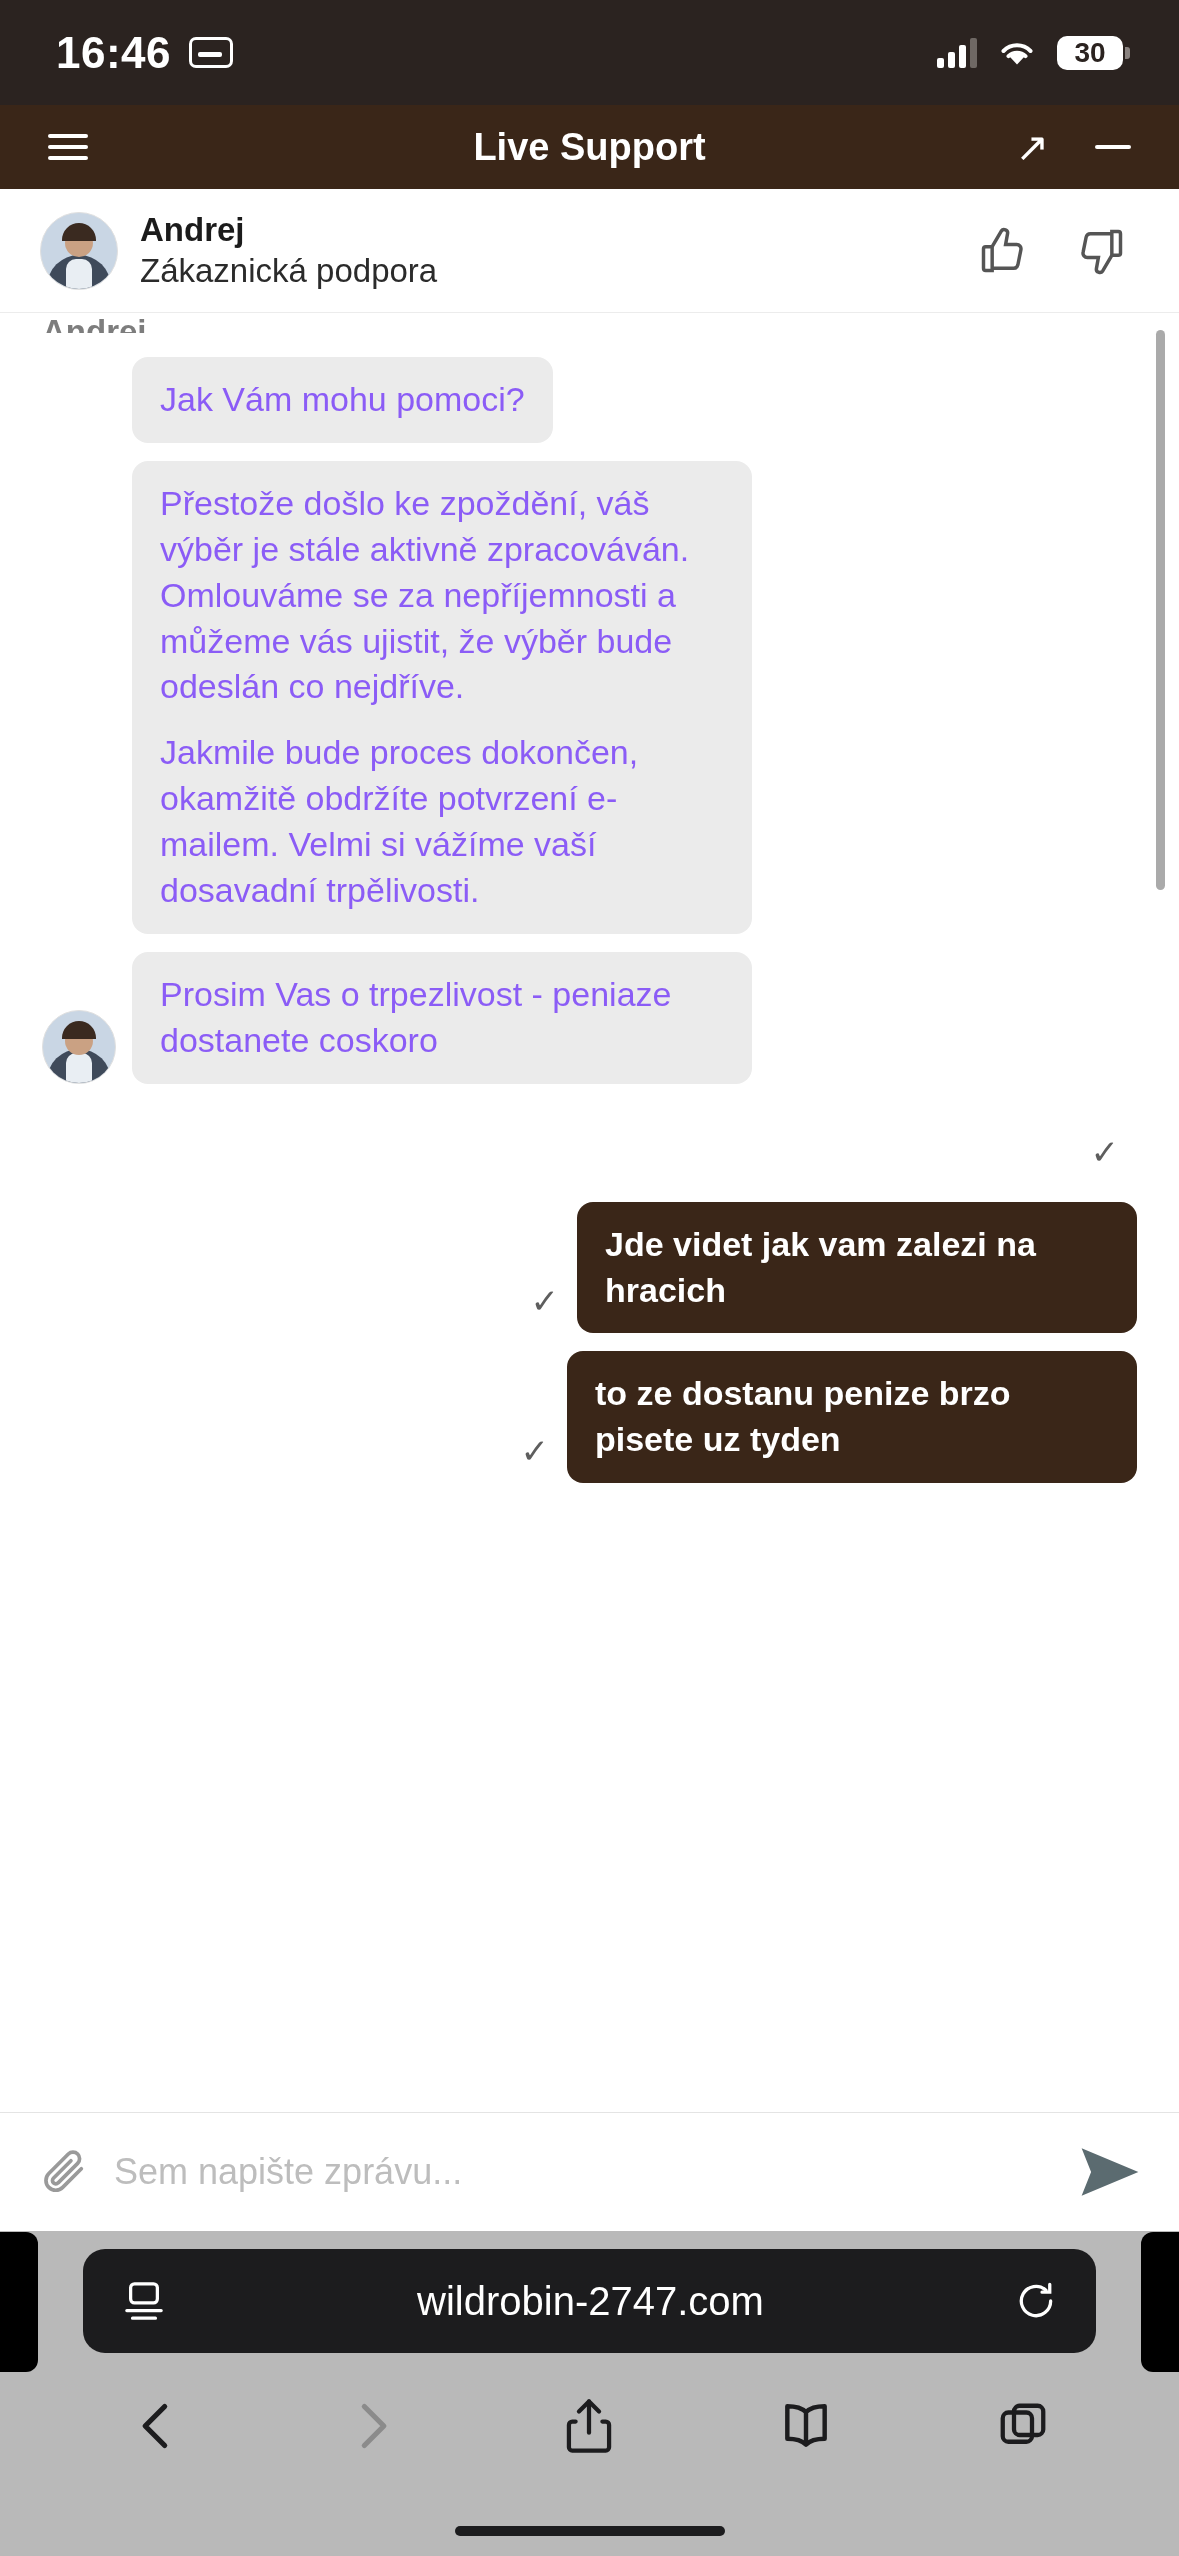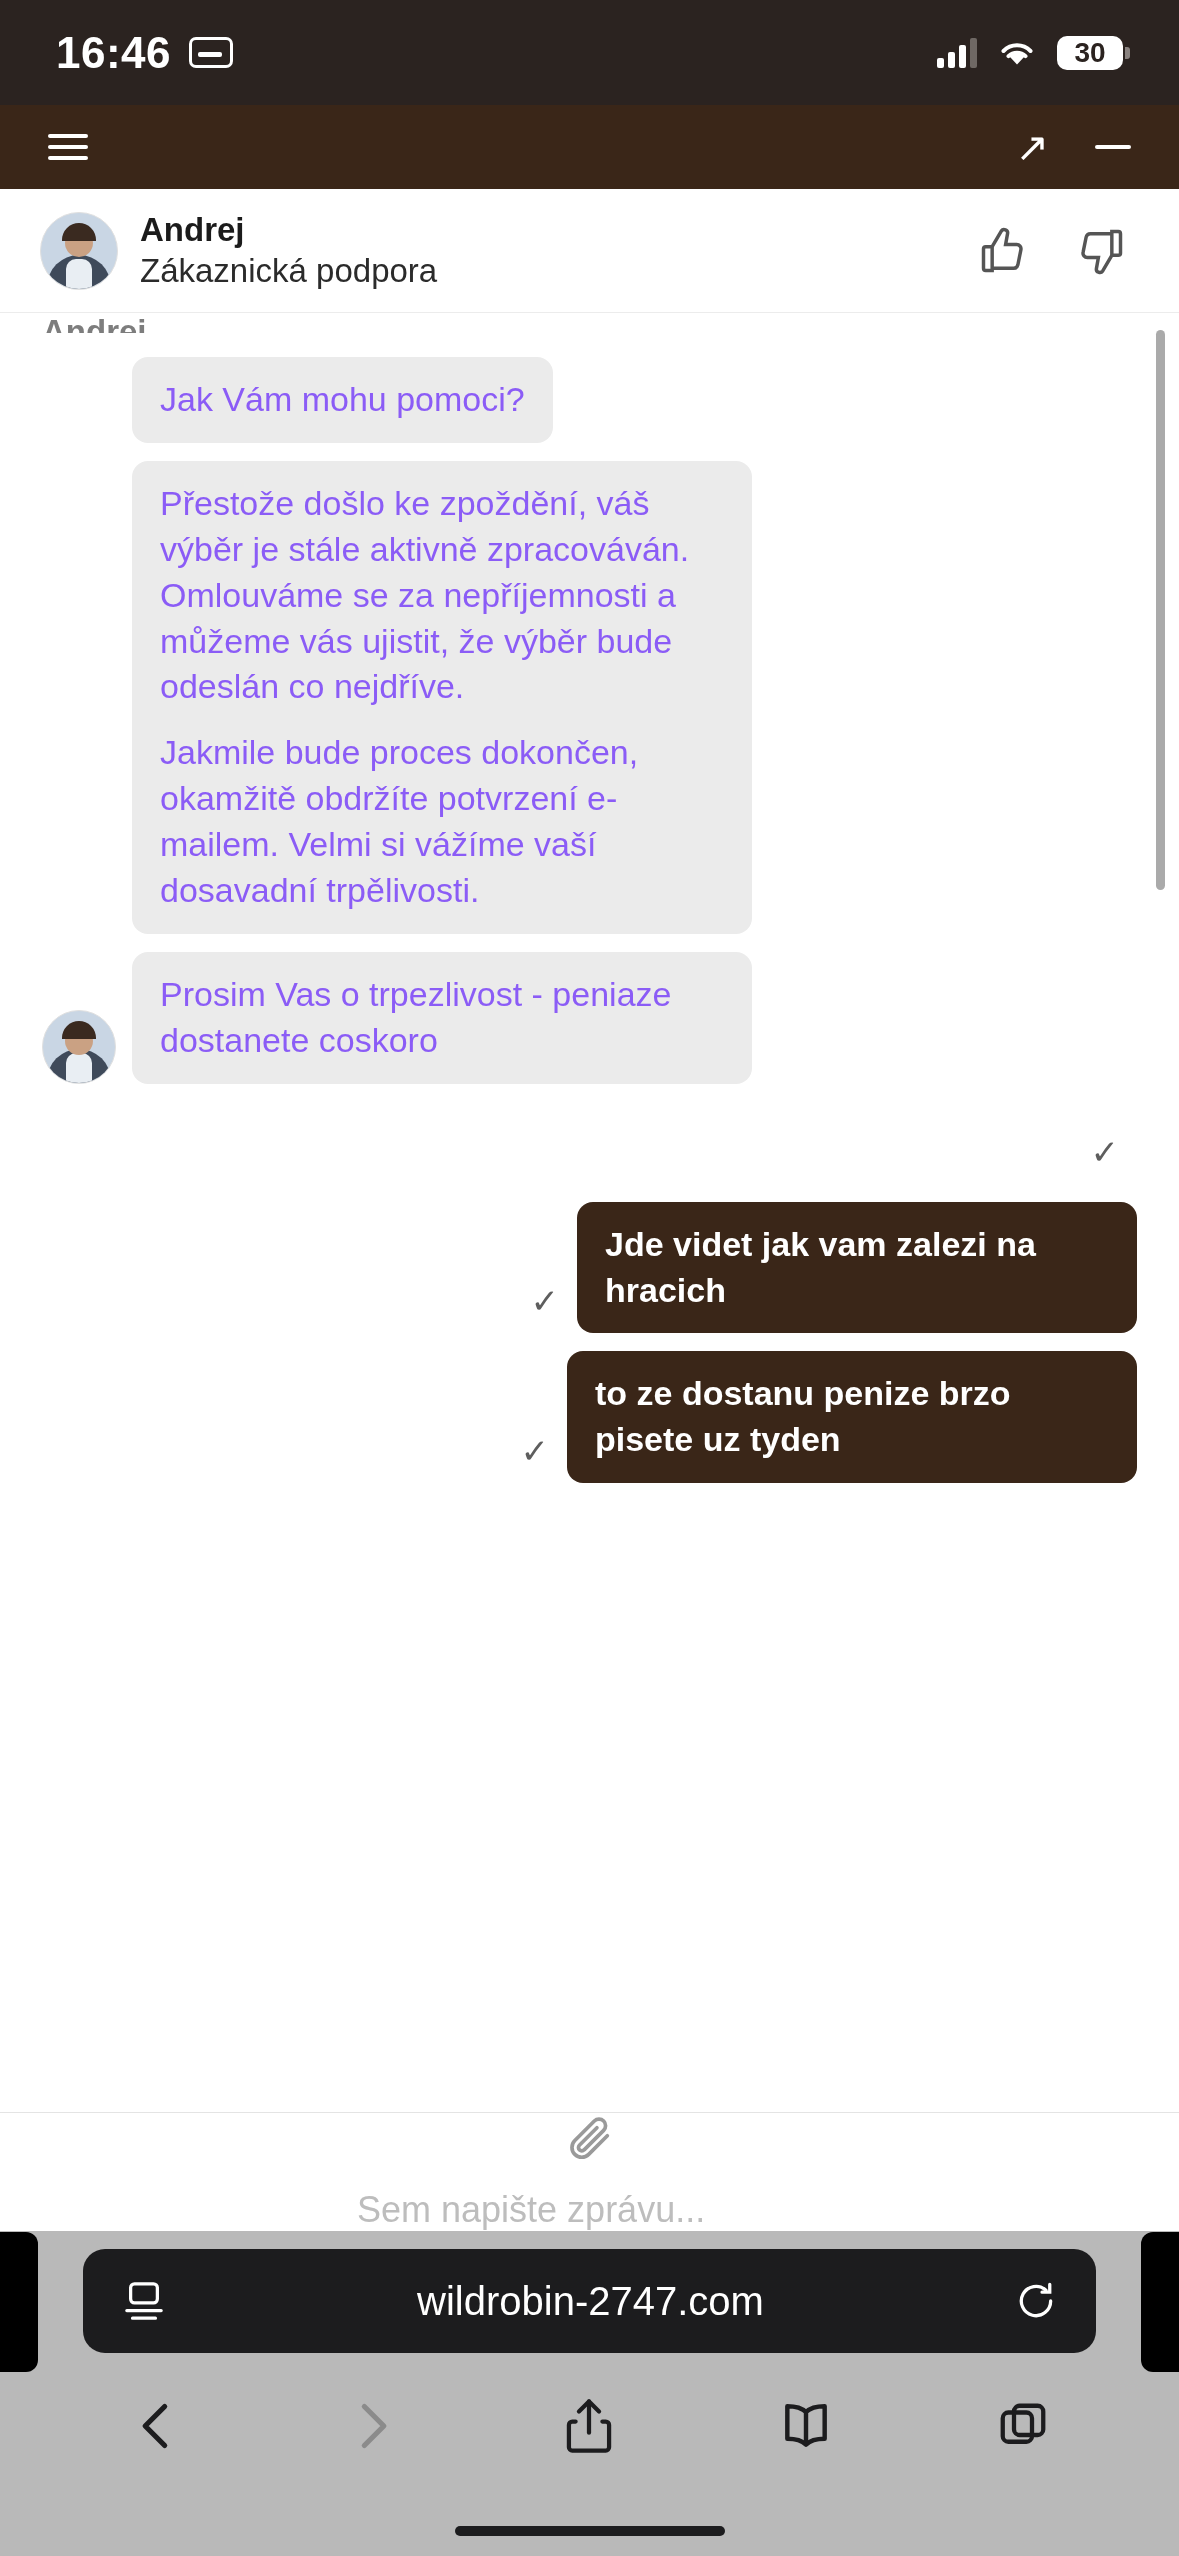--- a/index.html
+++ b/index.html
@@ -109,21 +109,21 @@
   }
   .scrollbar {
     position:absolute; right: 14px; top: 330px; width: 9px; height: 560px;
     background: #9b9b9b; border-radius: 5px; opacity: 0.85;
   }
 
   
   .composer {
     position:absolute; left:0; right:0; bottom: 325px; height: 119px;
     background:#ffffff; border-top: 1px solid #e4e4e4;
-    display:flex; align-items:center; padding: 0 38px; gap: 24px; flex-direction: column;
+    display:flex; align-items:center; padding: 0 38px; gap: 24px;
   }
   .clip { width: 52px; height: 52px; flex: 0 0 auto; }
   .composer-input {
     flex: 1; border: none; outline: none; background: transparent;
     font-size: 36px; color:#1c1c1c; font-family:"Liberation Sans", sans-serif;
   }
   .composer-input::placeholder { color:#bdbdbd; }
   .send { width: 62px; height: 52px; flex: 0 0 auto; }
 
   
@@ -179,20 +179,21 @@
         </span>
     </div>
   </div>
 
   <div class="chat-header">
     <div class="hamburger">
         <span></span>
         <span></span>
         <span></span>
       </div>
+    <div class="chat-title">Live Support</div>
     <div class="hdr-right">
       <span class="hdr-btn">↗</span>
       <span>
           <span class="hdr-min"></span>
         </span>
     </div>
   </div>
 
   <div class="agent-bar">
     <div class="avatar">

